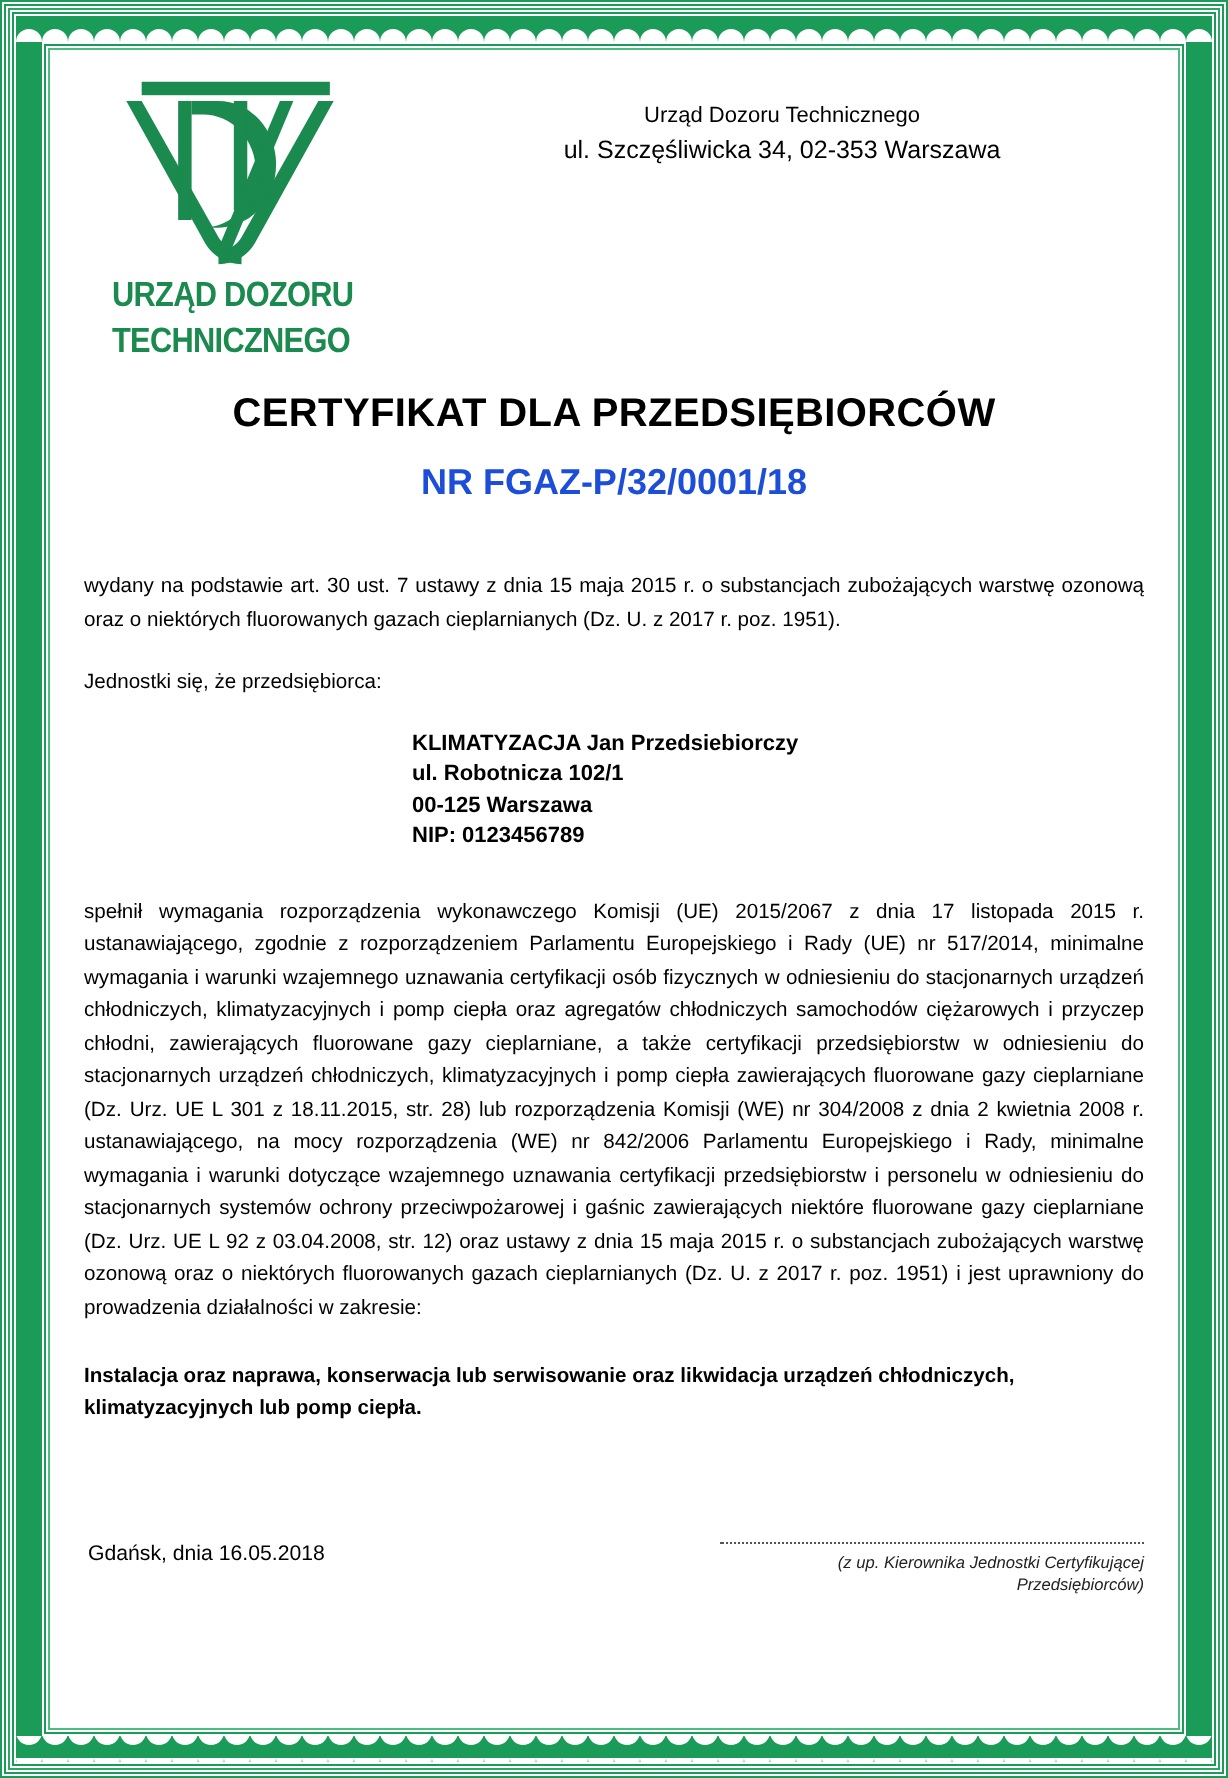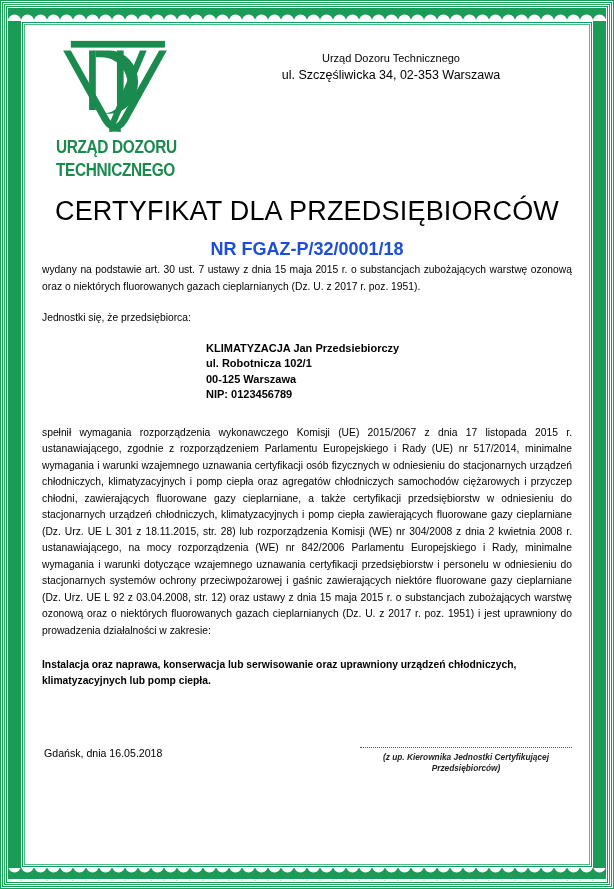--- a/index.html
+++ b/index.html
@@ -128,22 +128,22 @@
   }
   .org-addr {
     font-size: 12.5px;
     color: #000;
     line-height: 16px;
   }
 
   
   .cert-title {
     text-align: center;
-    font-size: 27px;
-    font-weight: normal;
+    font-size: 20px;
+    font-weight: bold;
     letter-spacing: 0.2px;
     color: #000;
     margin-top: 12px;
   }
   .cert-number {
     text-align: center;
     font-size: 18px;
     font-weight: bold;
     color: #1d4ed8;
     margin-top: 12px;
@@ -151,21 +151,21 @@
 
   
   .para {
     font-size: 10.3px;
     line-height: 16.5px;
     color: #000;
     text-align: justify;
     margin: 0;
   }
   .para-issued {
-    margin-top: 2px;
+    margin-top: 34px;
   }
   .para-confirm {
     margin-top: 15px;
     text-align: left;
   }
   .entity-block {
     margin-top: 14px;
     margin-left: 164px;
     font-size: 11px;
     font-weight: bold;
@@ -191,22 +191,21 @@
     margin-top: 58px;
   }
   .place-date {
     font-size: 10.6px;
     color: #000;
     padding-left: 2px;
     text-align: right;
   }
   .sign-block {
     width: 212px;
-    text-align: center;
-    font-weight: bold;
+    text-align: right;
   }
   .sign-line {
     border-top: 1px dotted #555;
     width: 100%;
     height: 0;
     margin-bottom: 4px;
   }
   .sign-caption {
     font-size: 8.3px;
     font-style: italic;
@@ -297,21 +296,21 @@
 
     <div class="entity-block">
       <div>KLIMATYZACJA Jan Przedsiebiorczy</div>
       <div>ul. Robotnicza 102/1</div>
       <div>00-125 Warszawa</div>
       <div>NIP: 0123456789</div>
     </div>
 
     <p class="para para-main">spełnił wymagania rozporządzenia wykonawczego Komisji (UE) 2015/2067 z dnia 17 listopada 2015 r. ustanawiającego, zgodnie z rozporządzeniem Parlamentu Europejskiego i Rady (UE) nr 517/2014, minimalne wymagania i warunki wzajemnego uznawania certyfikacji osób fizycznych w odniesieniu do stacjonarnych urządzeń chłodniczych, klimatyzacyjnych i pomp ciepła oraz agregatów chłodniczych samochodów ciężarowych i przyczep chłodni, zawierających fluorowane gazy cieplarniane, a także certyfikacji przedsiębiorstw w odniesieniu do stacjonarnych urządzeń chłodniczych, klimatyzacyjnych i pomp ciepła zawierających fluorowane gazy cieplarniane (Dz. Urz. UE L 301 z 18.11.2015, str. 28) lub rozporządzenia Komisji (WE) nr 304/2008 z dnia 2 kwietnia 2008 r. ustanawiającego, na mocy rozporządzenia (WE) nr 842/2006 Parlamentu Europejskiego i Rady, minimalne wymagania i warunki dotyczące wzajemnego uznawania certyfikacji przedsiębiorstw i personelu w odniesieniu do stacjonarnych systemów ochrony przeciwpożarowej i gaśnic zawierających niektóre fluorowane gazy cieplarniane (Dz. Urz. UE L 92 z 03.04.2008, str. 12) oraz ustawy z dnia 15 maja 2015 r. o substancjach zubożających warstwę ozonową oraz o niektórych fluorowanych gazach cieplarnianych (Dz. U. z 2017 r. poz. 1951) i jest uprawniony do prowadzenia działalności w zakresie:</p>
 
-    <p class="para para-scope">Instalacja oraz naprawa, konserwacja lub serwisowanie oraz uprawniony urządzeń chłodniczych, klimatyzacyjnych lub pomp ciepła.</p>
+    <p class="para para-scope">Instalacja oraz naprawa, konserwacja lub serwisowanie oraz likwidacja urządzeń chłodniczych, klimatyzacyjnych lub pomp ciepła.</p>
 
     <div class="footer-row">
       <div class="place-date">Gdańsk, dnia 16.05.2018</div>
       <div class="sign-block">
         <div class="sign-line"></div>
         <div class="sign-caption">(z up. Kierownika Jednostki Certyfikującej</div>
         <div class="sign-caption">Przedsiębiorców)</div>
       </div>
     </div>
 

